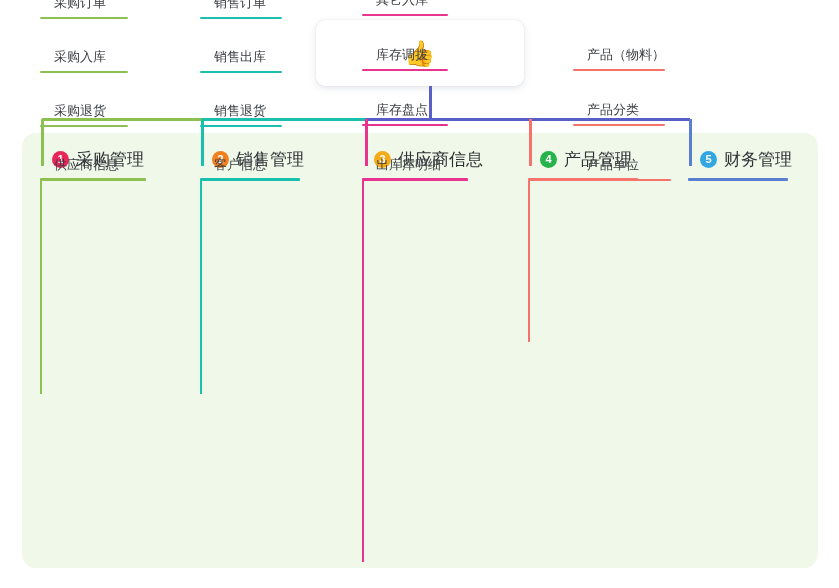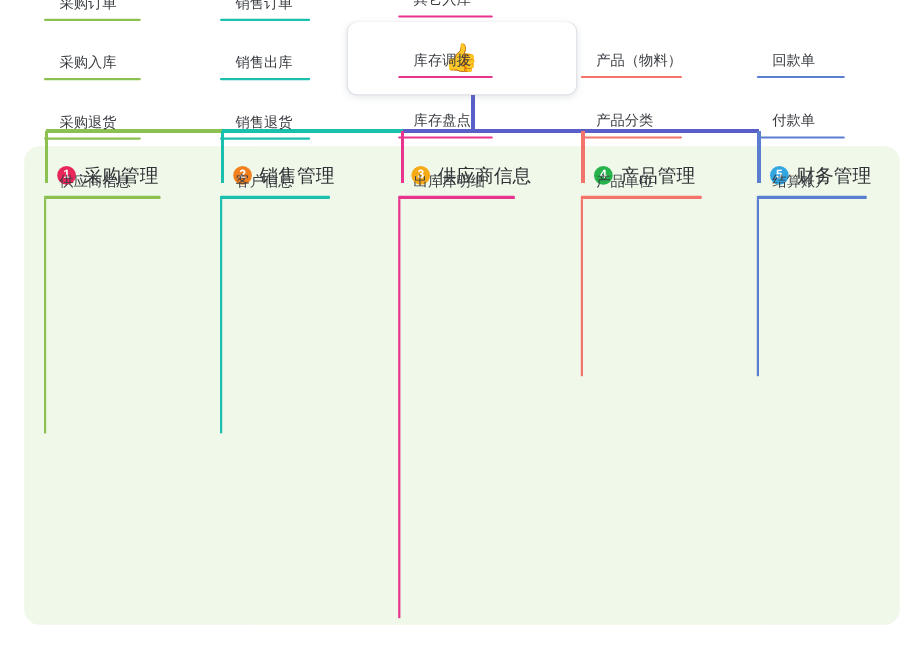--- a/index.html
+++ b/index.html
@@ -176,21 +176,21 @@
             <div class="item-rule" style="width: 106px; background: rgb(232, 51, 143); bottom: 0px;"></div>
           </div>
         </div>
       </div>
       <div class="col" style="left: 528px;">
         <div class="col-head">
           <span class="badge" style="background: rgb(38, 179, 75);">4</span>
           <span class="col-title">产品管理</span>
         </div>
         <div class="head-rule" style="width: 110px; background: rgb(244, 115, 107);"></div>
-        <div class="items" style="height: 161px;">
+        <div class="items" style="height: 161px; padding-left: 45px;">
           <div class="spine" style="background: rgb(244, 115, 107); height: 161px;"></div>
           <div class="item">
             <span class="item-label" style="bottom: 117px;">产品（物料）</span>
             <div class="item-rule" style="width: 92px; background: rgb(244, 115, 107); bottom: 110px;"></div>
           </div>
           <div class="item">
             <span class="item-label" style="bottom: 62px;">产品分类</span>
             <div class="item-rule" style="width: 92px; background: rgb(244, 115, 107); bottom: 55px;"></div>
           </div>
           <div class="item">
@@ -198,31 +198,16 @@
             <div class="item-rule" style="width: 98px; background: rgb(244, 115, 107); bottom: 0px;"></div>
           </div>
         </div>
       </div>
       <div class="col" style="left: 688px;">
         <div class="col-head">
           <span class="badge" style="background: rgb(50, 166, 224);">5</span>
           <span class="col-title">财务管理</span>
         </div>
         <div class="head-rule" style="width: 100px; background: rgb(90, 127, 208);"></div>
-        <div class="items" style="height: 161px;">
-          <div class="spine" style="background: rgb(90, 127, 208); height: 161px;"></div>
-          <div class="item">
-            <span class="item-label" style="bottom: 117px;">回款单</span>
-            <div class="item-rule" style="width: 80px; background: rgb(90, 127, 208); bottom: 110px;"></div>
-          </div>
-          <div class="item">
-            <span class="item-label" style="bottom: 62px;">付款单</span>
-            <div class="item-rule" style="width: 80px; background: rgb(90, 127, 208); bottom: 55px;"></div>
-          </div>
-          <div class="item">
-            <span class="item-label" style="bottom: 7px;">结算账户</span>
-            <div class="item-rule" style="width: 92px; background: rgb(90, 127, 208); bottom: 0px;"></div>
-          </div>
-        </div>
       </div>
     </div>
 
 </div>
 
 </body></html>

